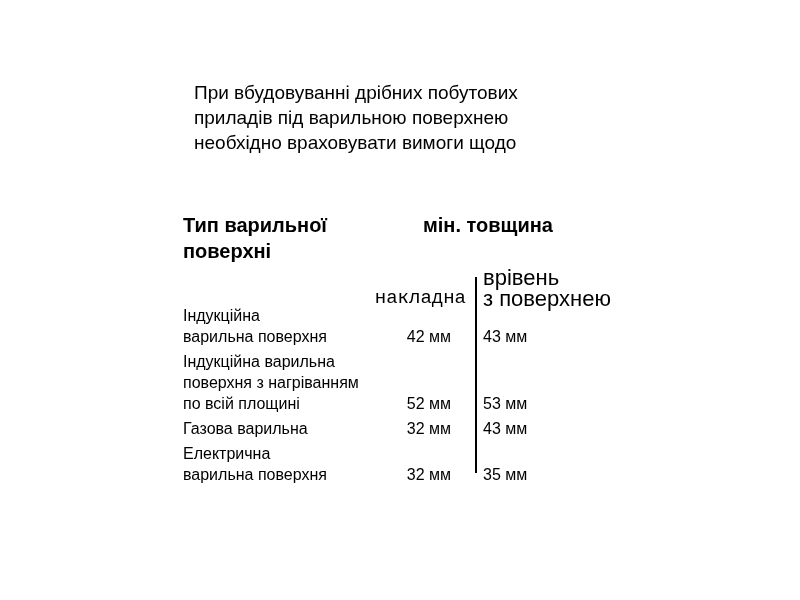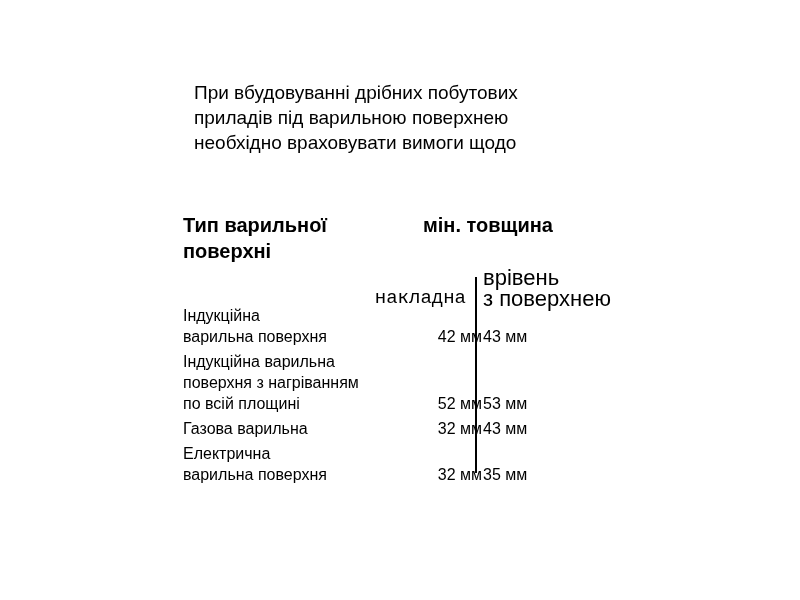--- a/index.html
+++ b/index.html
@@ -68,21 +68,21 @@
     width: 452px;
     font-size: 16px;
     line-height: 21px;
   }
   .row {
     position: relative;
     padding-top: 4px;
   }
   .row .val-overlay {
     position: absolute;
-    right: 153px; 
+    right: 184px; 
     bottom: 0;
     white-space: nowrap;
     text-align: center;
   }
   .row .val-flush {
     position: absolute;
     left: 300px; 
     bottom: 0;
     white-space: nowrap;
   }

